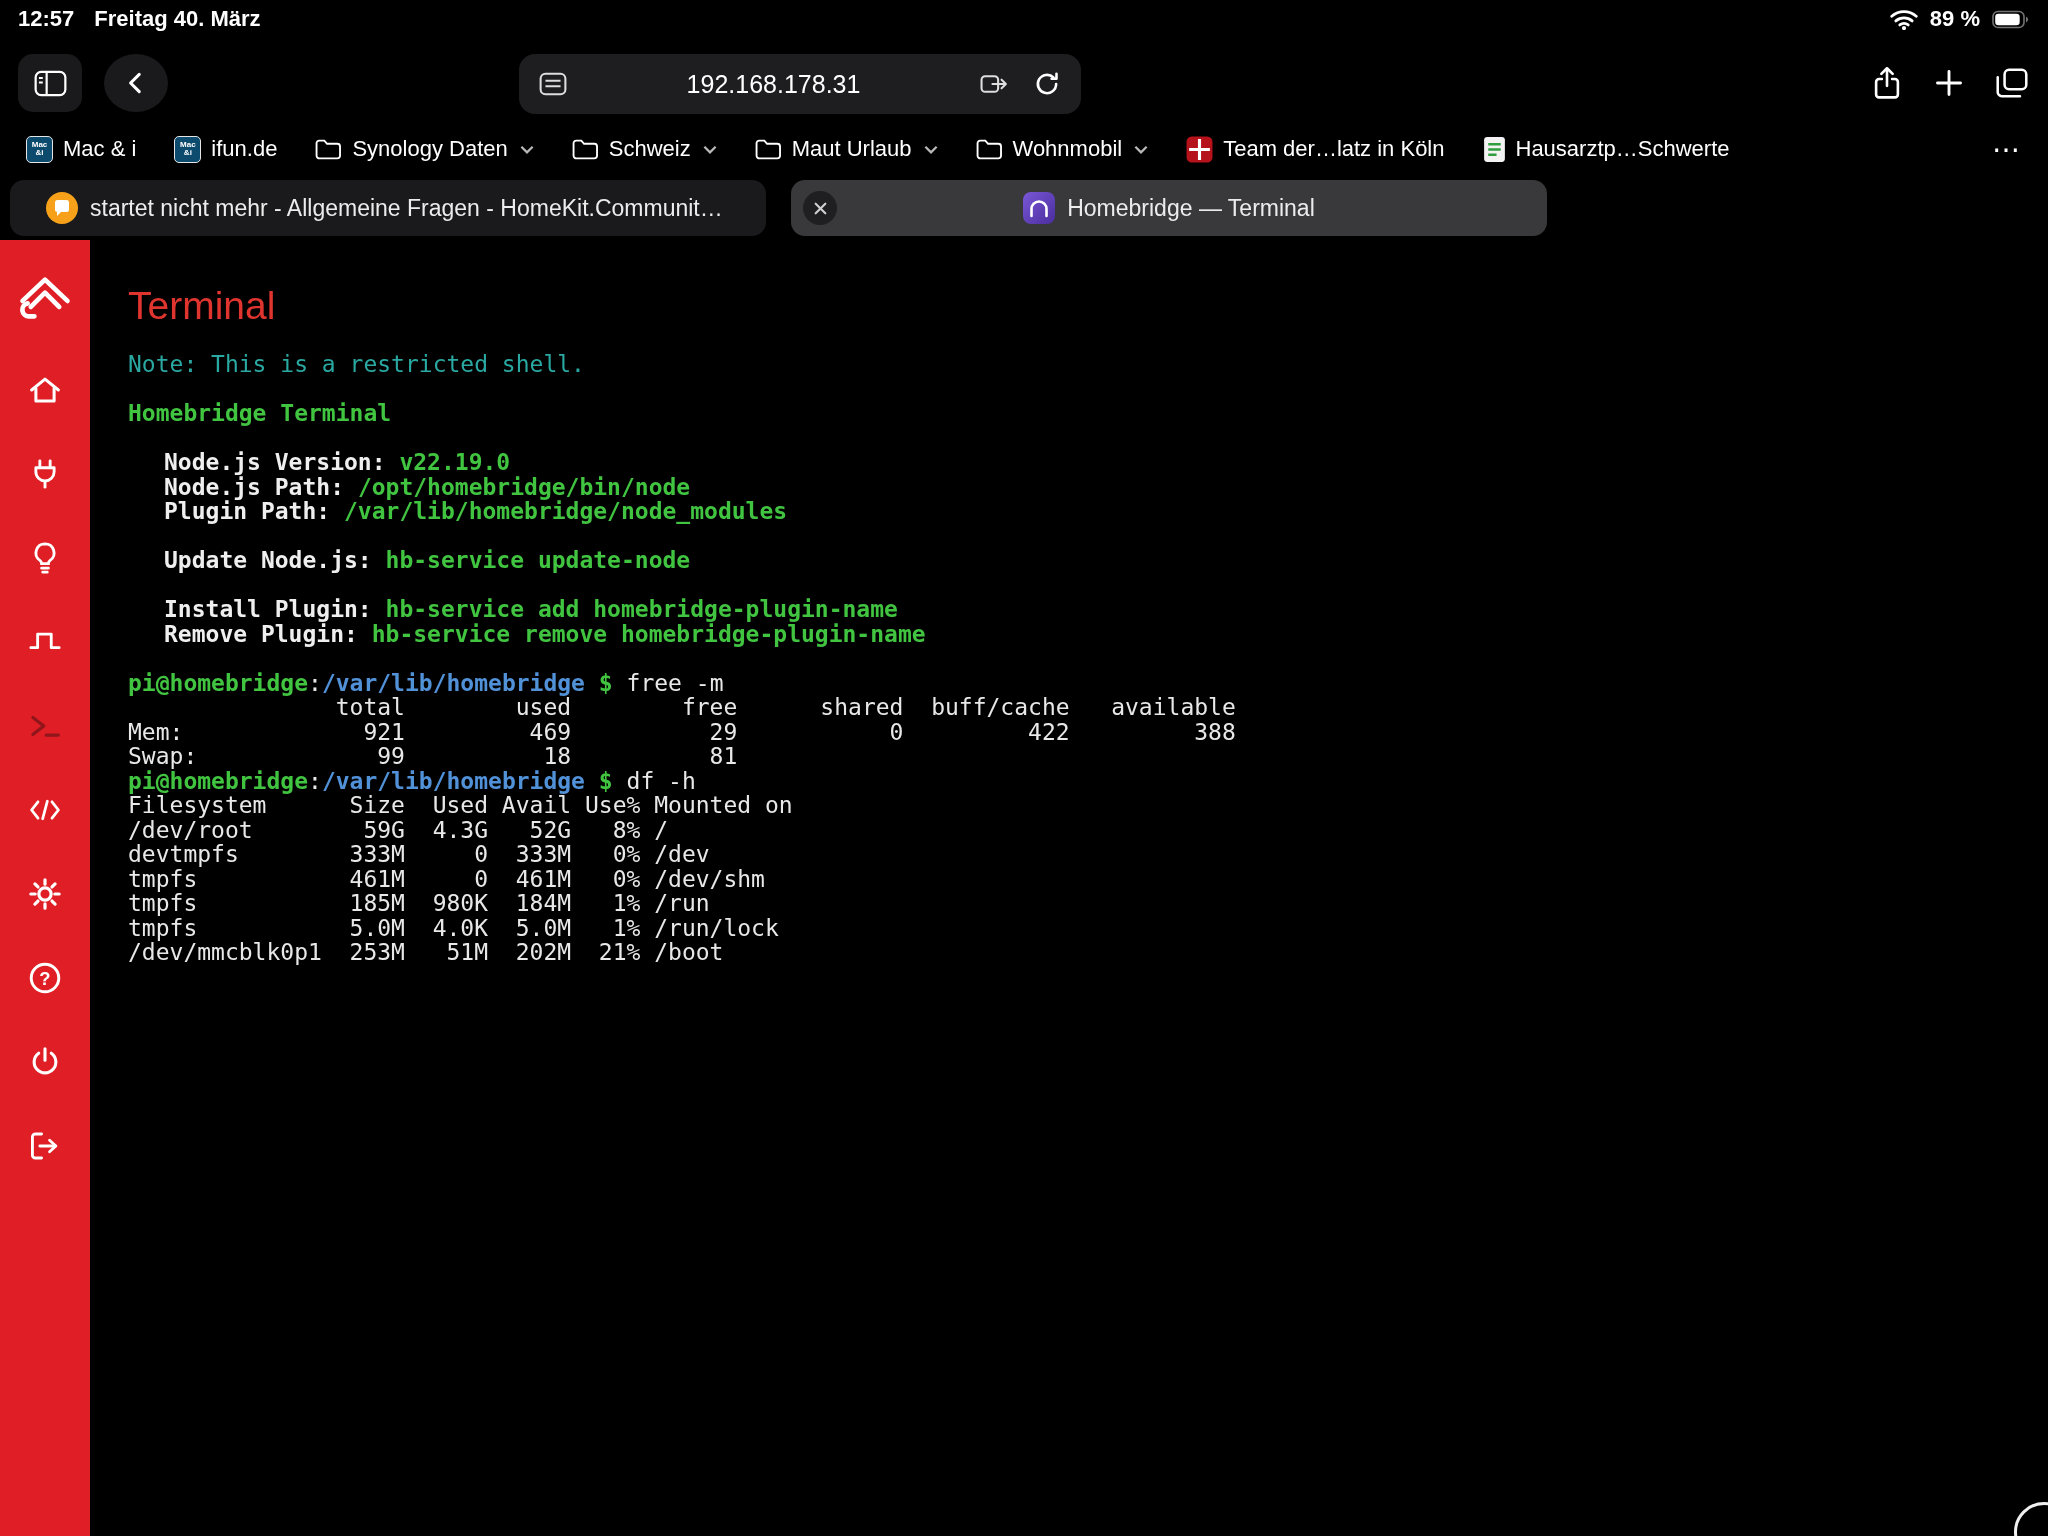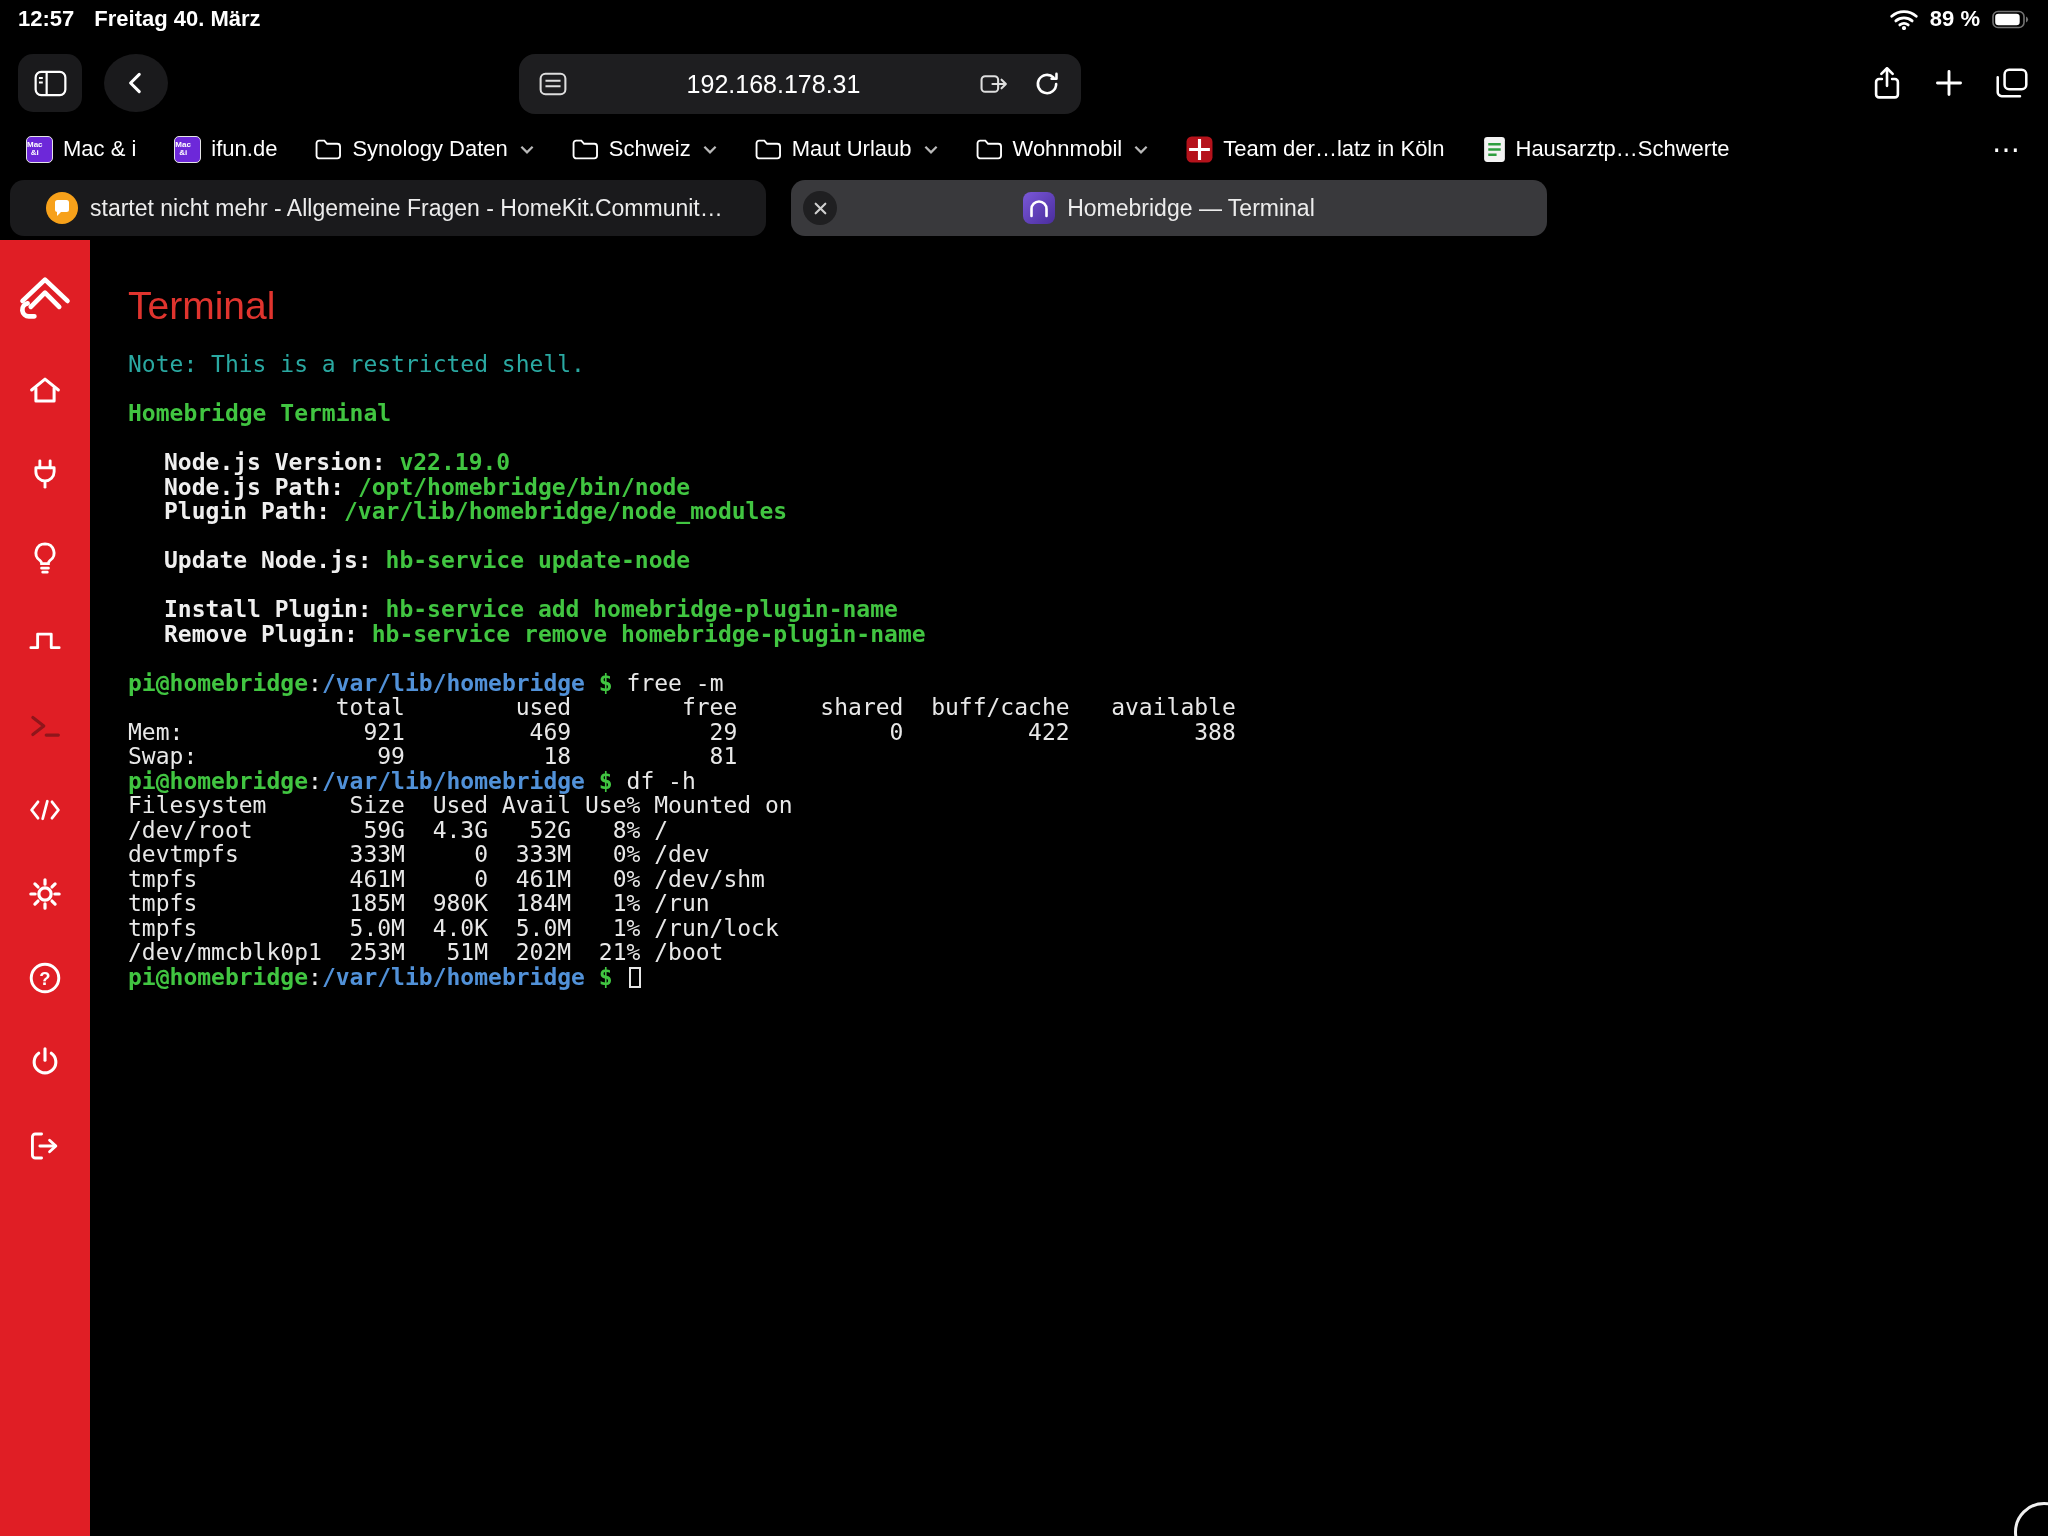--- a/index.html
+++ b/index.html
@@ -29,22 +29,22 @@
   .toolbar-right { position:absolute; right:20px; top:6px; height:58px;
     display:flex; align-items:center; gap:32px; }
 
   
   .bookmarks-bar { position:absolute; top:124px; left:0; right:0; height:50px;
     display:flex; align-items:center; padding:0 26px; gap:38px; font-size:22px; }
   .bm-item { display:flex; align-items:center; gap:10px; white-space:nowrap; }
   .bm-icon { display:flex; align-items:center; }
   .bm-chev { display:flex; align-items:center; margin-left:2px; }
   .bm-more { margin-left:auto; font-size:28px; color:#fff; letter-spacing:2px; }
-  .badge-macandi { width:27px; height:27px; background:#6d28d9; border:1.5px solid #e5e5e5;
-    border-radius:5px; display:flex; align-items:center; justify-content:flex-start; }
+  .badge-macandi { width:27px; height:27px; background:#0c4a6e; border:1.5px solid #e5e5e5;
+    border-radius:5px; display:flex; align-items:center; justify-content:center; }
   .badge-text { font-size:8px; line-height:8px; font-weight:bold; color:#fff;
     text-align:center; white-space:pre-line; }
 
   
   .tab-bar { position:absolute; top:180px; left:10px; height:58px; display:flex; gap:25px; }
   .tab { width:756px; height:56px; border-radius:14px; display:flex; align-items:center;
     justify-content:center; gap:12px; font-size:23px; color:#ececec; position:relative; }
   .tab-inactive { background:#1a1a1c; }
   .tab-active { background:#39393c; }
   .tab-title { max-width:640px; overflow:hidden; text-overflow:ellipsis; white-space:nowrap; }
@@ -371,19 +371,18 @@
         <div class="tline"><span class="seg-w">Mem:             921         469          29           0         422         388</span></div>
         <div class="tline"><span class="seg-w">Swap:             99          18          81</span></div>
         <div class="tline"><span class="seg-gb">pi@homebridge</span><span class="seg-w">:</span><span class="seg-bb">/var/lib/homebridge</span><span class="seg-w"> </span><span class="seg-gb">$</span><span class="seg-w"> df -h</span></div>
         <div class="tline"><span class="seg-w">Filesystem      Size  Used Avail Use% Mounted on</span></div>
         <div class="tline"><span class="seg-w">/dev/root        59G  4.3G   52G   8% /</span></div>
         <div class="tline"><span class="seg-w">devtmpfs        333M     0  333M   0% /dev</span></div>
         <div class="tline"><span class="seg-w">tmpfs           461M     0  461M   0% /dev/shm</span></div>
         <div class="tline"><span class="seg-w">tmpfs           185M  980K  184M   1% /run</span></div>
         <div class="tline"><span class="seg-w">tmpfs           5.0M  4.0K  5.0M   1% /run/lock</span></div>
         <div class="tline"><span class="seg-w">/dev/mmcblk0p1  253M   51M  202M  21% /boot</span></div>
-        <div class="tline"><span class="seg-gb">pi@homebridge</span><span class="seg-w">:</span><span class="seg-bb">/var/lib/homebridge</span><span class="seg-w"> </span><span class="seg-gb">$</span><span class="seg-w"> </span><span class="cursor"></span></div>
       </div>
   </main>
 
 </div>
 
 <div class="pointer-arc"></div>
 
 </body></html>

